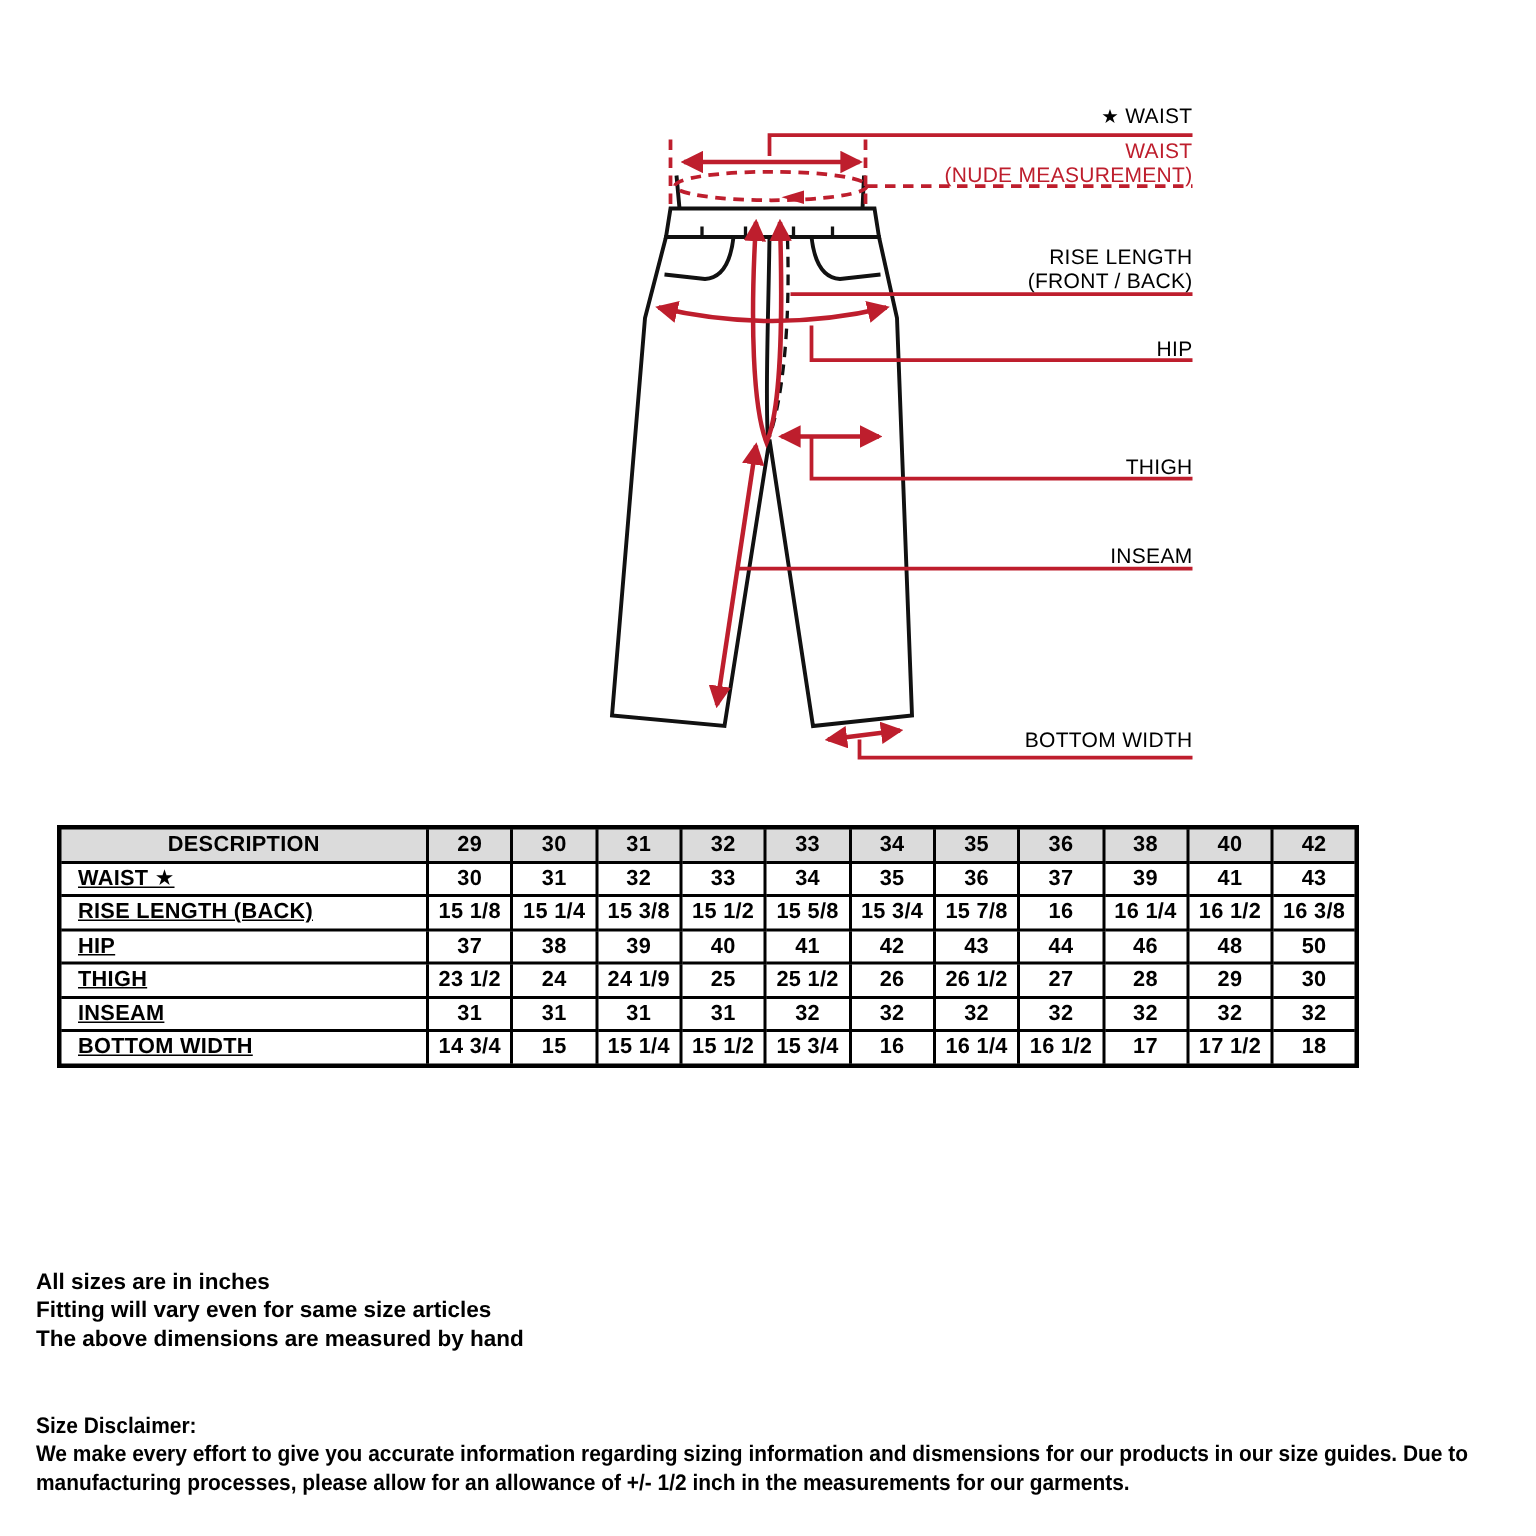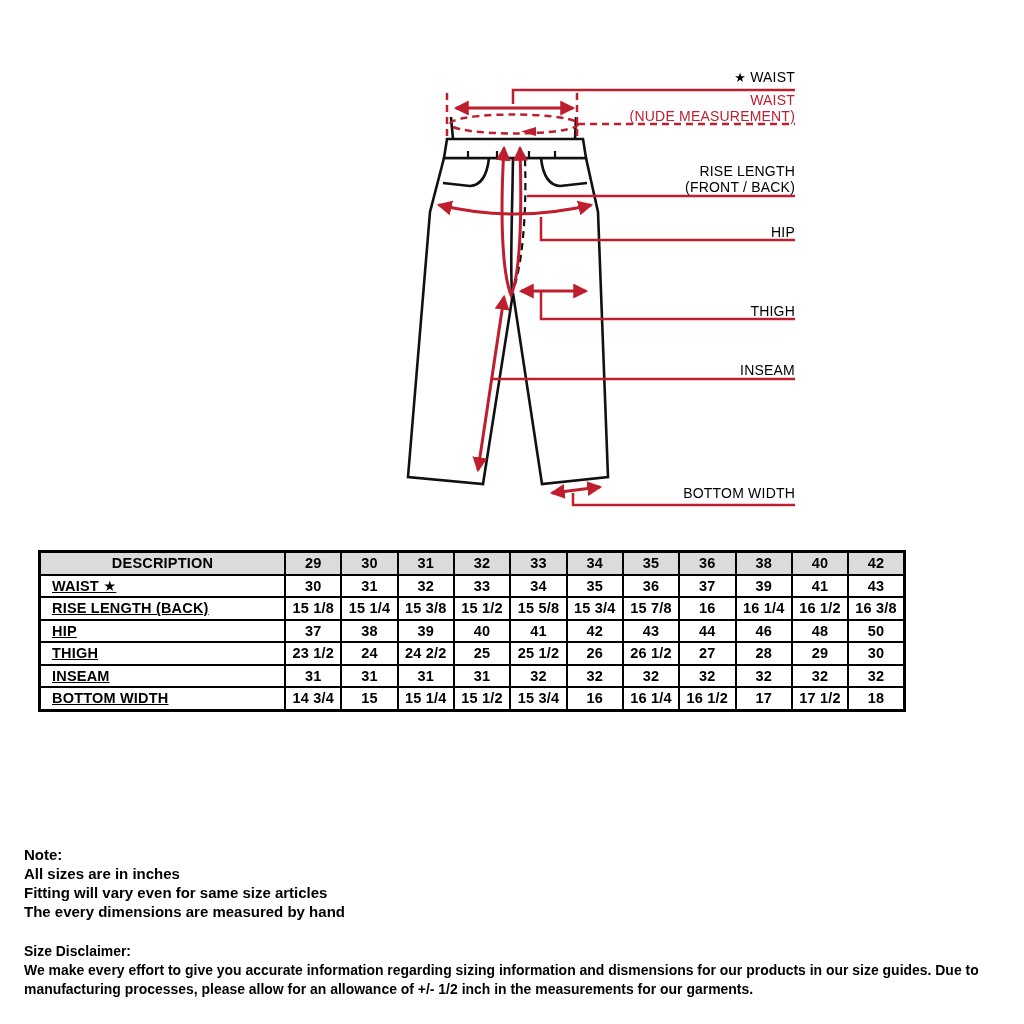--- a/index.html
+++ b/index.html
@@ -166,21 +166,21 @@
         <td>43</td>
         <td>44</td>
         <td>46</td>
         <td>48</td>
         <td>50</td>
       </tr>
       <tr>
         <td class="row-label">THIGH</td>
         <td>23 1/2</td>
         <td>24</td>
-        <td>24 2/2</td>
+        <td>24 1/9</td>
         <td>25</td>
         <td>25 1/2</td>
         <td>26</td>
         <td>26 1/2</td>
         <td>27</td>
         <td>28</td>
         <td>29</td>
         <td>30</td>
       </tr>
       <tr>
@@ -208,24 +208,23 @@
         <td>16 1/4</td>
         <td>16 1/2</td>
         <td>17</td>
         <td>17 1/2</td>
         <td>18</td>
       </tr>
     </tbody>
   </table>
 
   <div class="notes">
-    <p>Note:</p>
     <p>All sizes are in inches</p>
     <p>Fitting will vary even for same size articles</p>
-    <p>The every dimensions are measured by hand</p>
+    <p>The above dimensions are measured by hand</p>
   </div>
 
   <div class="disclaimer">
     <p>Size Disclaimer:</p>
     <p>We make every effort to give you accurate information regarding sizing information and dismensions for our products in our size guides. Due to manufacturing processes, please allow for an allowance of +/- 1/2 inch in the measurements for our garments.</p>
   </div>
 
 </div>
 
 </body></html>

